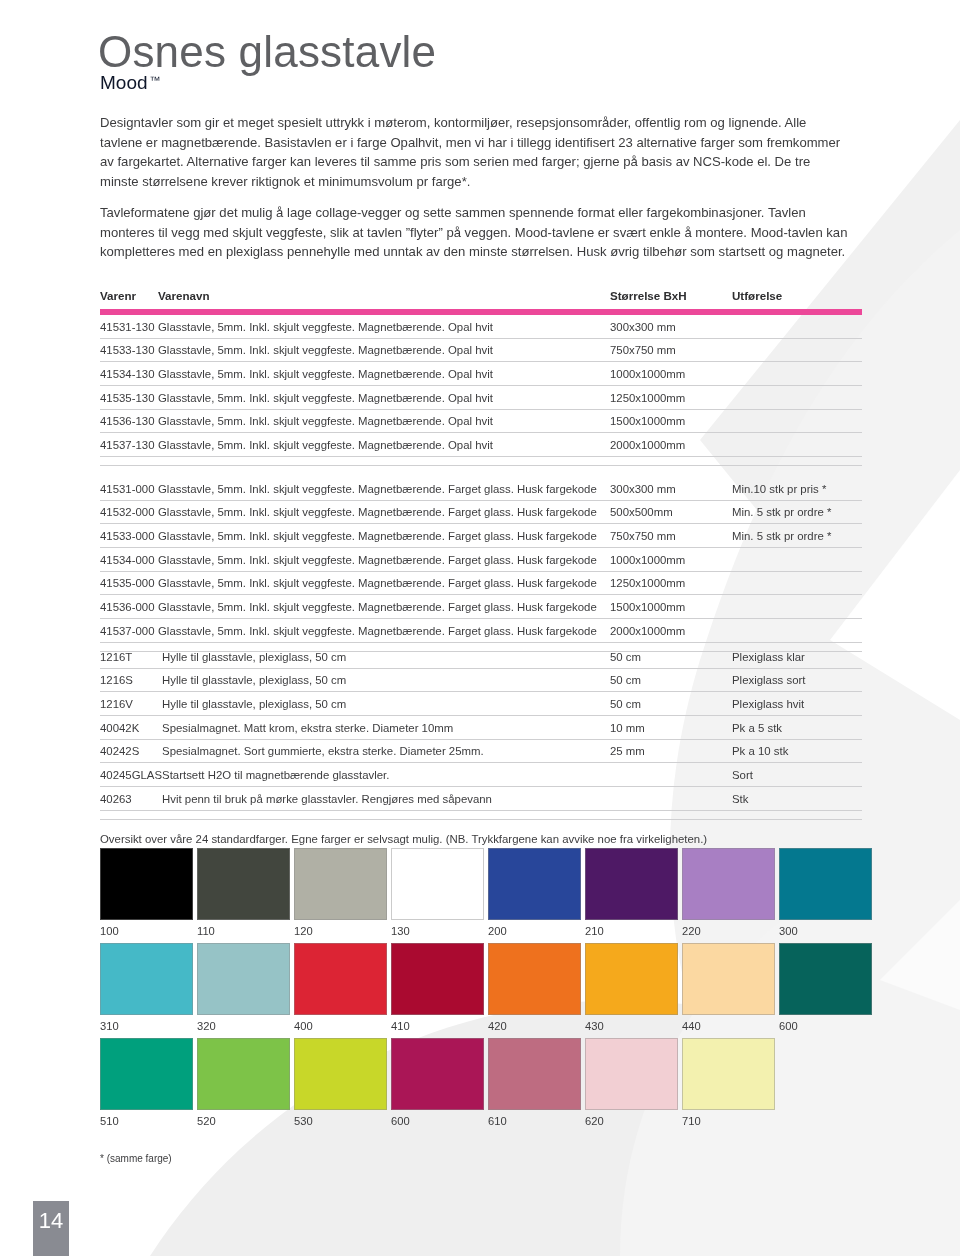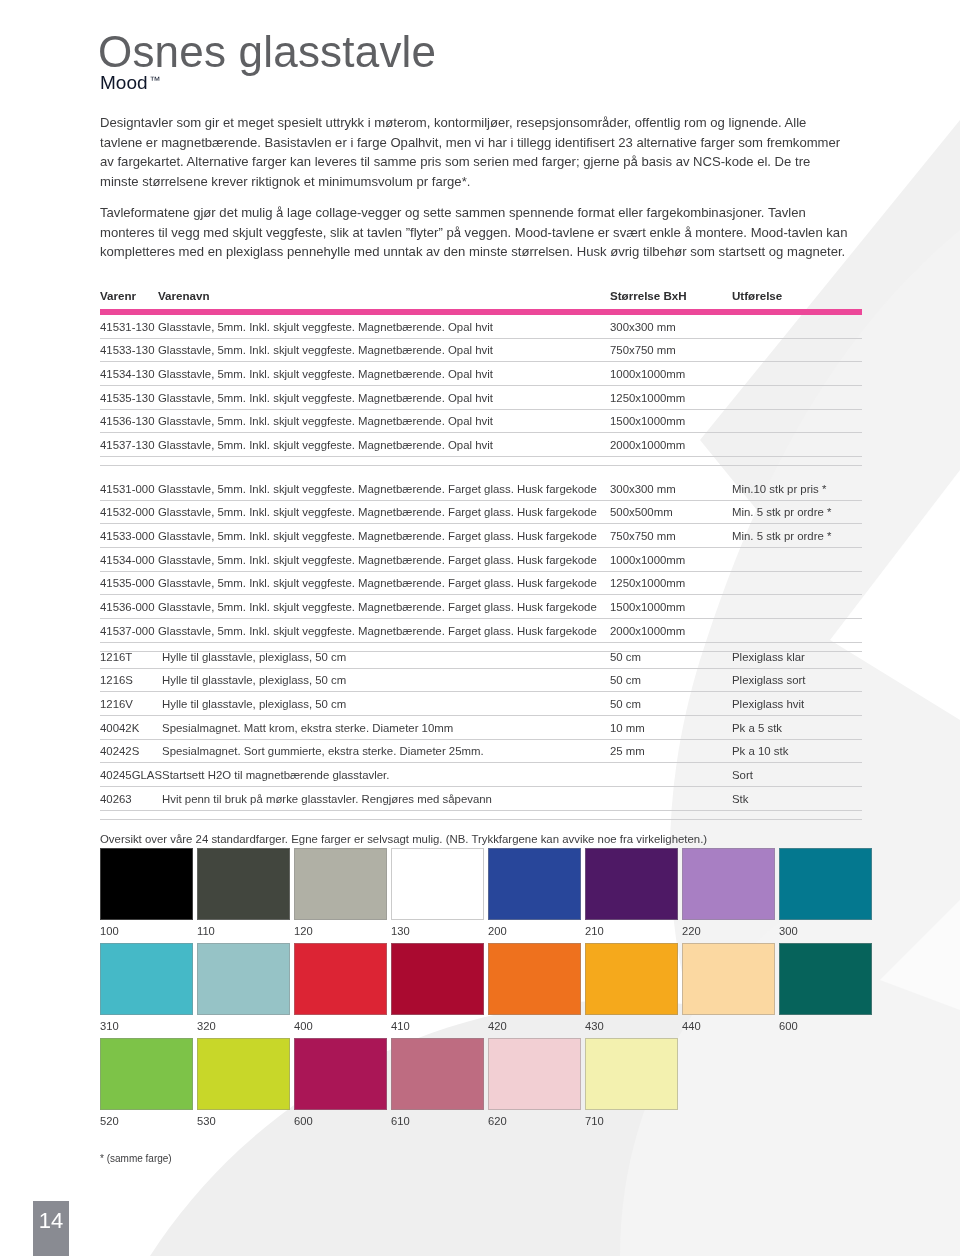--- a/index.html
+++ b/index.html
@@ -397,20 +397,24 @@
           <div class="swatch-box" style="background: rgb(251, 216, 161);"></div>
           <div class="swatch-label">440</div>
         </div>
         <div class="swatch-cell">
           <div class="swatch-box" style="background: rgb(6, 99, 91);"></div>
           <div class="swatch-label">600</div>
         </div>
       </div>
       <div class="swatch-row">
         <div class="swatch-cell">
+          <div class="swatch-box" style="background: rgb(0, 160, 125);"></div>
+          <div class="swatch-label">510</div>
+        </div>
+        <div class="swatch-cell">
           <div class="swatch-box" style="background: rgb(125, 195, 72);"></div>
           <div class="swatch-label">520</div>
         </div>
         <div class="swatch-cell">
           <div class="swatch-box" style="background: rgb(200, 215, 41);"></div>
           <div class="swatch-label">530</div>
         </div>
         <div class="swatch-cell">
           <div class="swatch-box" style="background: rgb(170, 22, 86);"></div>
           <div class="swatch-label">600</div>

